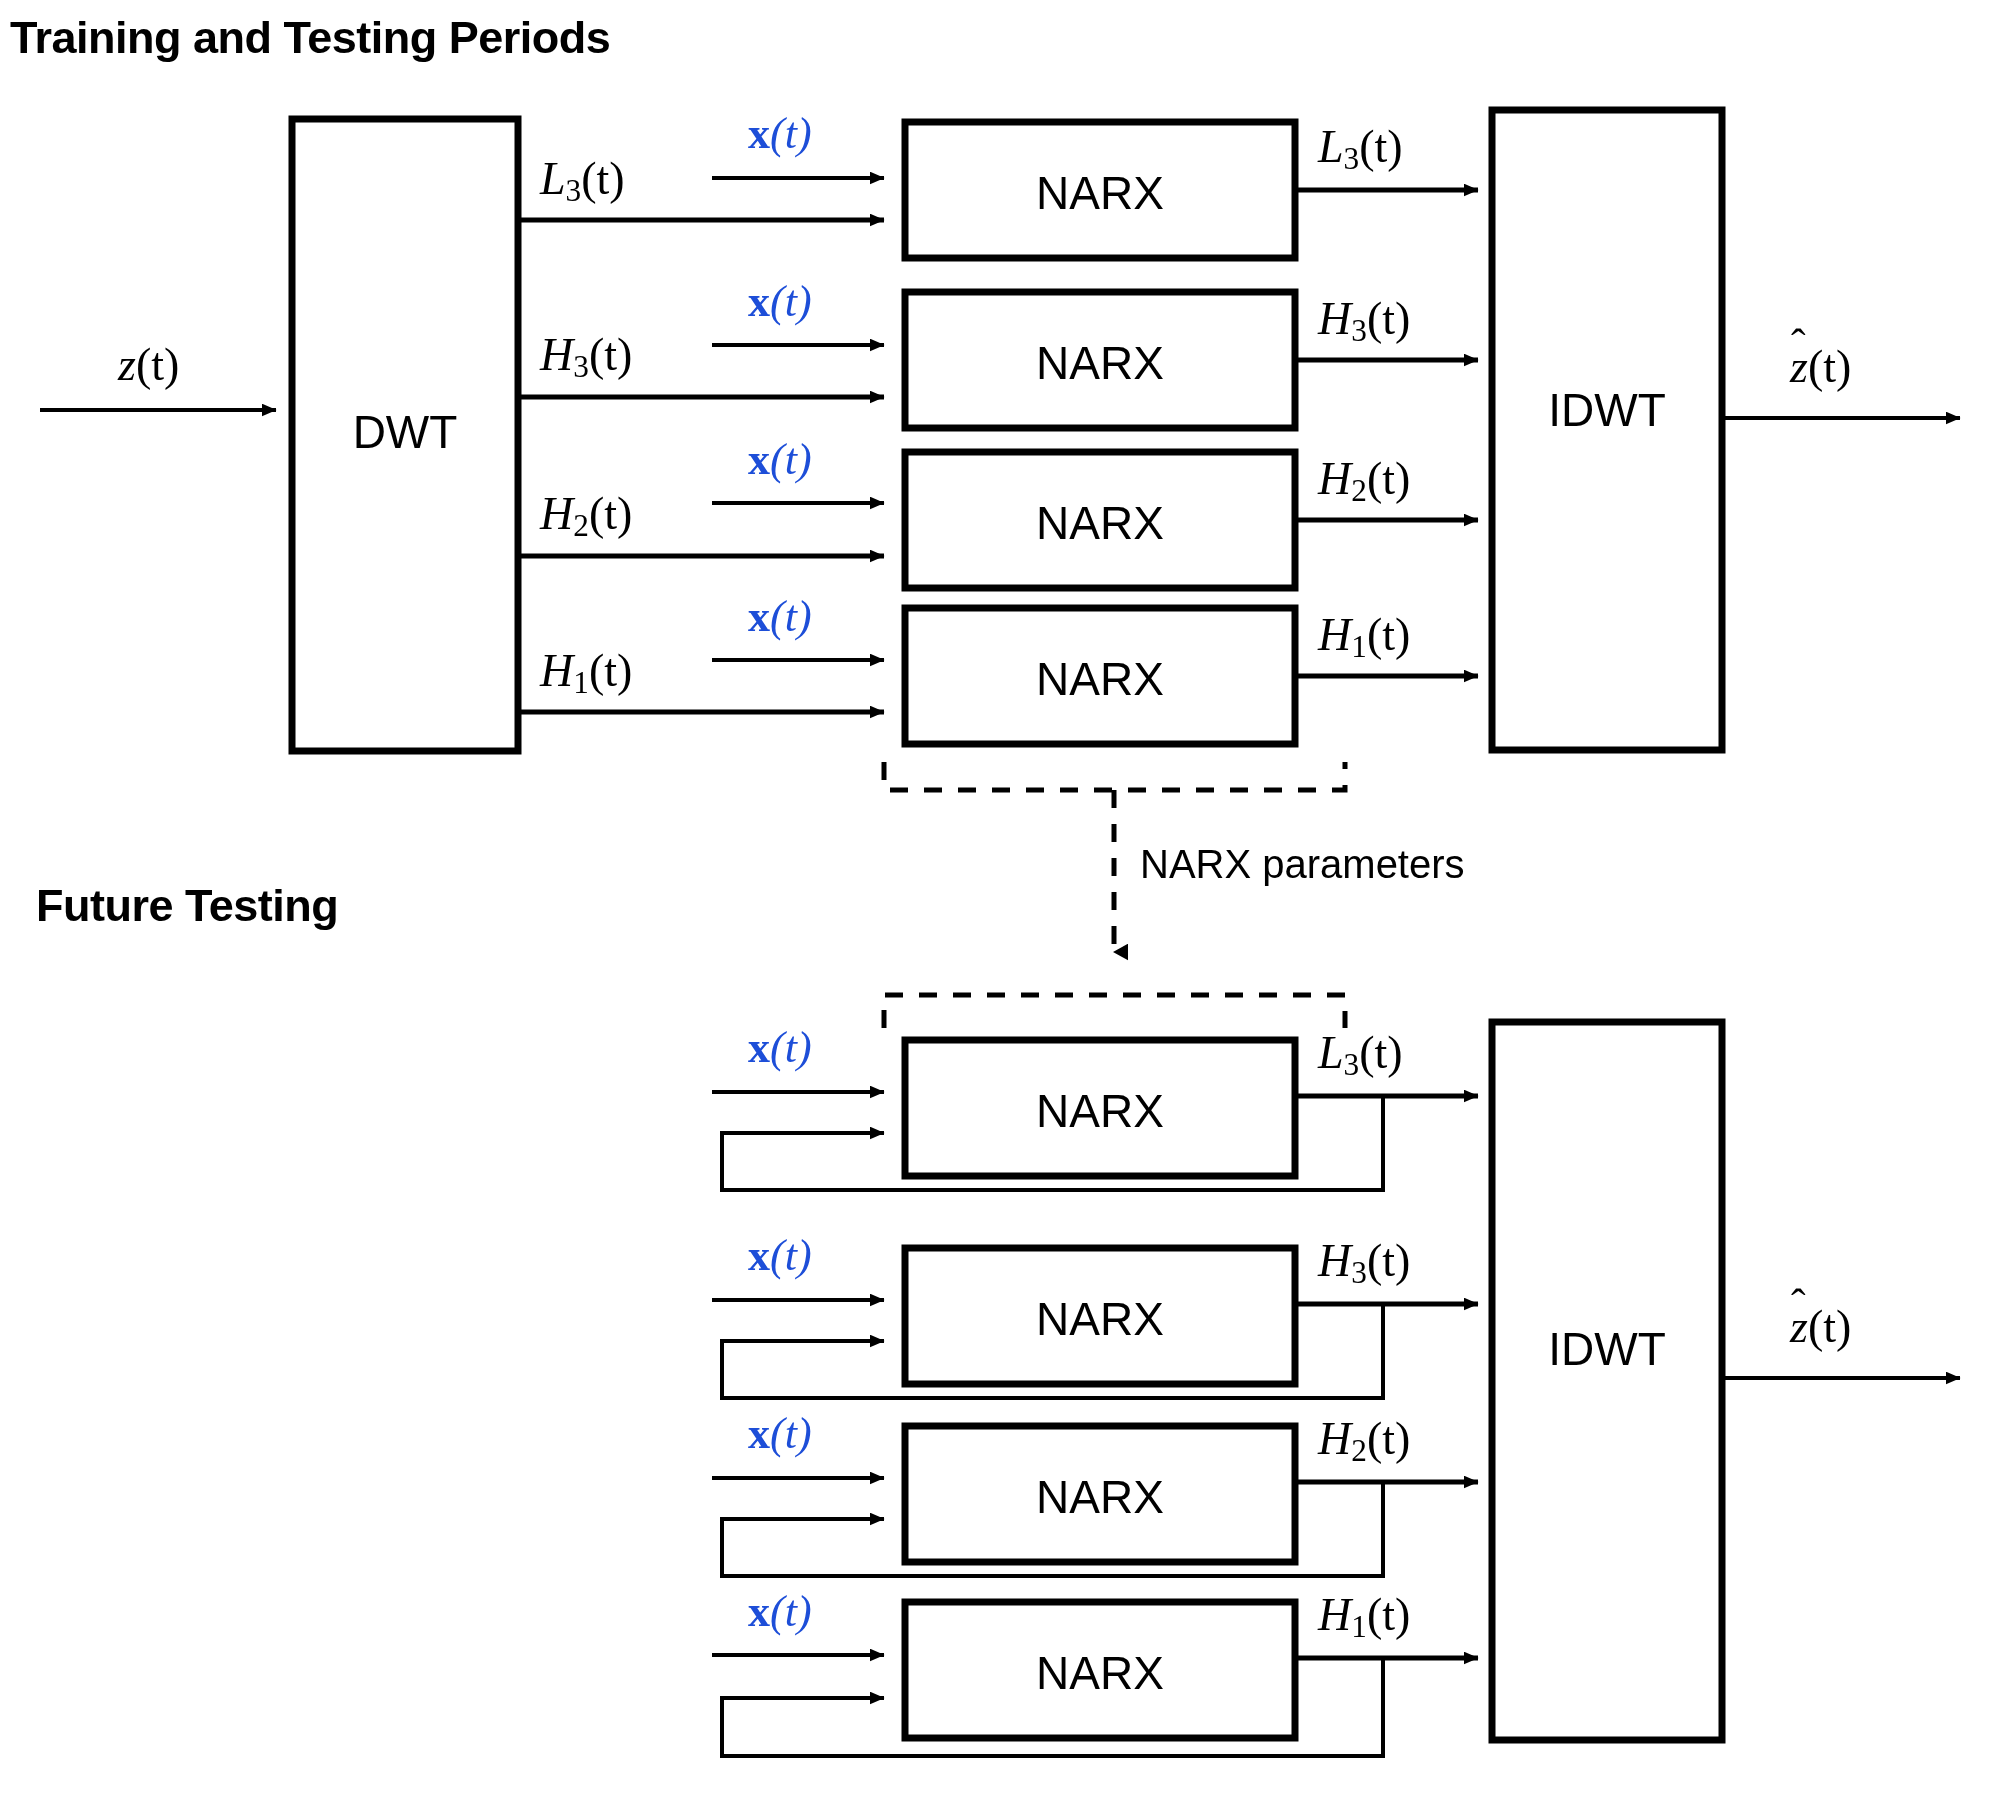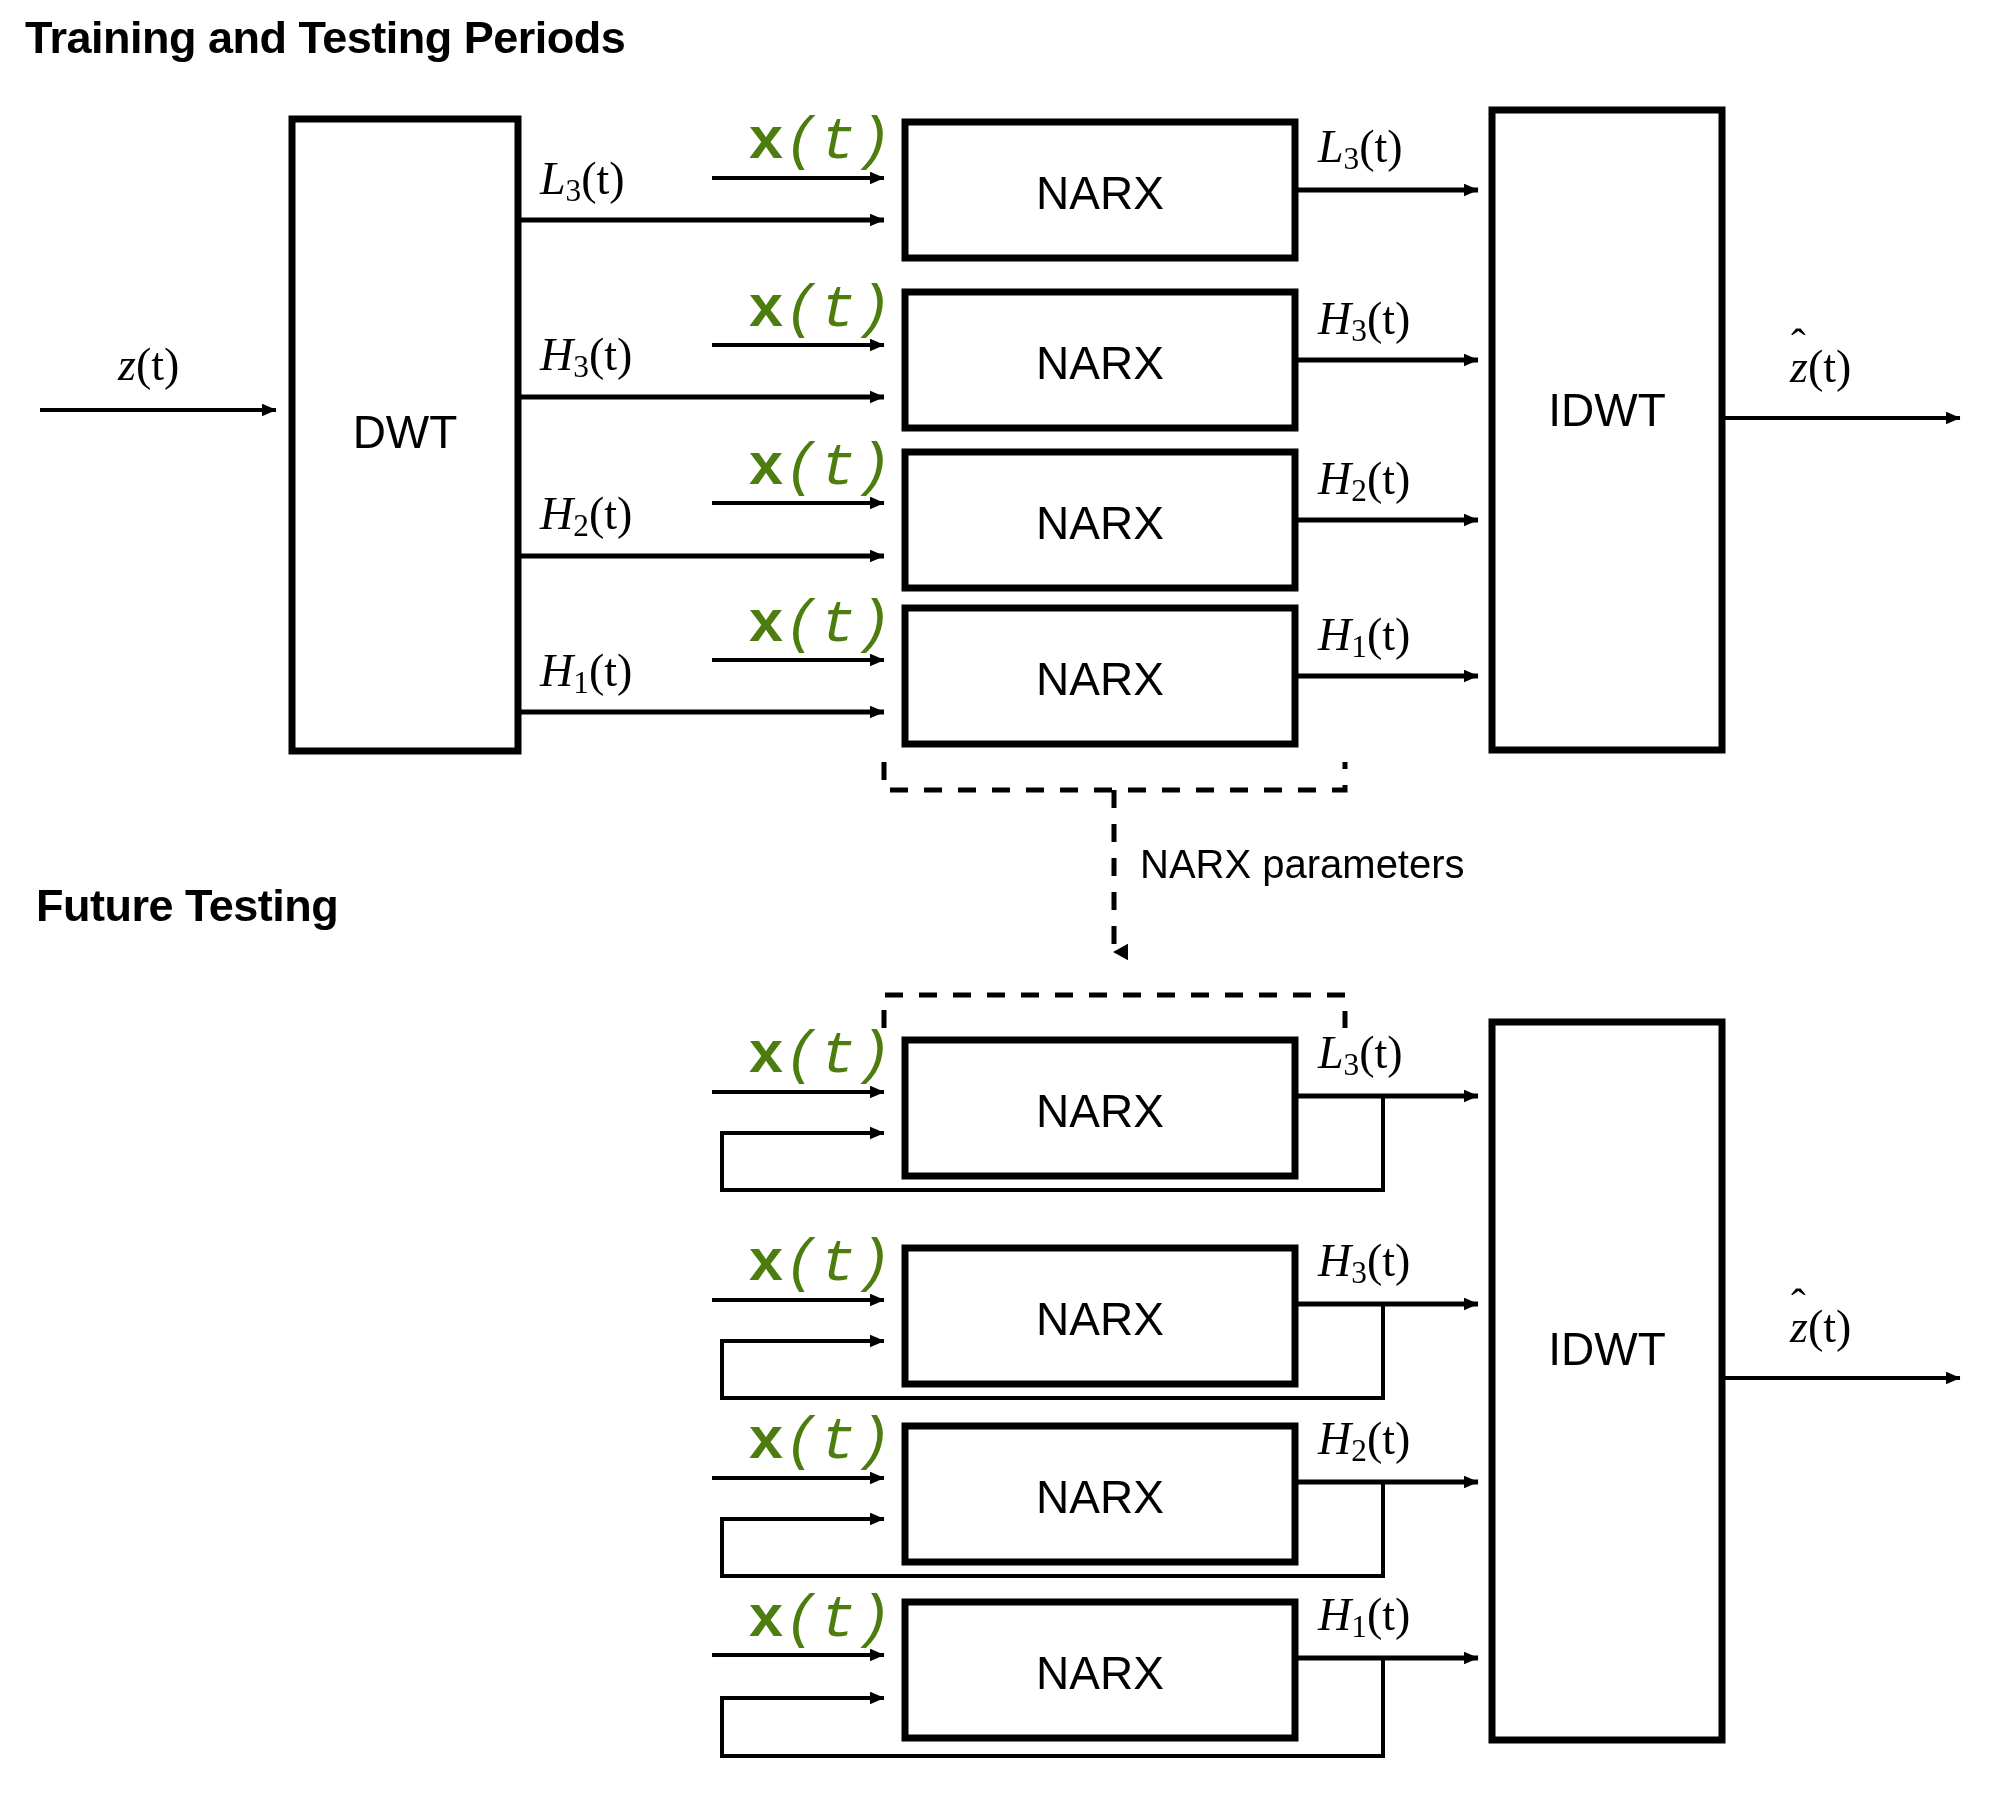--- a/index.html
+++ b/index.html
@@ -53,23 +53,23 @@
   .sig sub {
     font-size: 0.68em;
     font-style: normal;
     vertical-align: -0.22em;
   }
   .sig .up {
     font-style: normal;
   }
   .xsig {
     position: absolute;
-    font-family: Liberation Mono, monospace;
-    font-size: 60px;
-    color: #4d7c0f;
+    font-family: Liberation Serif, serif;
+    font-size: 44px;
+    color: #1d4ed8;
     white-space: nowrap;
   }
   .xsig .bx {
     font-weight: bold;
     font-style: normal;
   }
   .xsig .it {
     font-style: italic;
   }
   .param-label {
@@ -175,21 +175,21 @@
       <path d="M 1383 1304 L 1383 1398 L 722 1398 L 722 1341 L 884 1341" fill="none" stroke="#000" stroke-width="4" marker-end="url(#ahb)"></path>
       <path d="M 1383 1482 L 1383 1576 L 722 1576 L 722 1519 L 884 1519" fill="none" stroke="#000" stroke-width="4" marker-end="url(#ahb)"></path>
       <path d="M 1383 1658 L 1383 1756 L 722 1756 L 722 1698 L 884 1698" fill="none" stroke="#000" stroke-width="4" marker-end="url(#ahb)"></path>
 
       <rect x="1492" y="1022" width="230" height="718" fill="#fff" stroke="#000" stroke-width="7"></rect>
 
       <line x1="1722" y1="1378" x2="1960" y2="1378" stroke="#000" stroke-width="4" marker-end="url(#ahb)"></line>
     </g>
   </svg>
 
-  <div class="section-title" style="left:25px; top:12px;">Training and Testing Periods</div>
+  <div class="section-title" style="left:10px; top:12px;">Training and Testing Periods</div>
 
   <div class="section-title" style="left:36px; top:880px;">Future Testing</div>
 
   <div class="box-label" style="left:292px; top:405px; width:226px;">DWT</div>
 
   <div class="box-label" style="left:1492px; top:383px; width:230px;">IDWT</div>
 
   <div class="box-label" style="left:1492px; top:1322px; width:230px;">IDWT</div>
 
   <div class="box-label" style="left:905px; top:166px; width:390px;">NARX</div>

